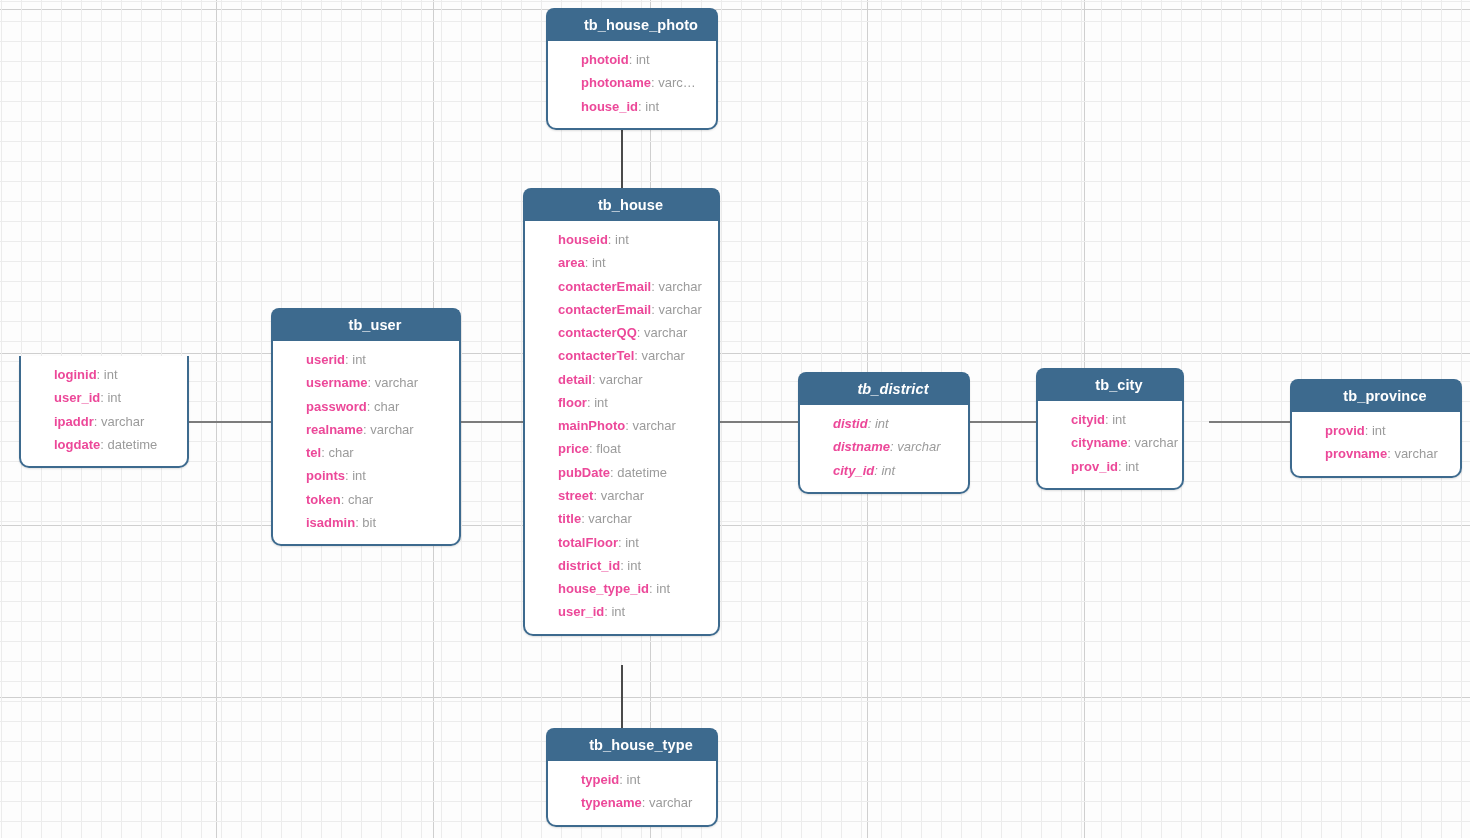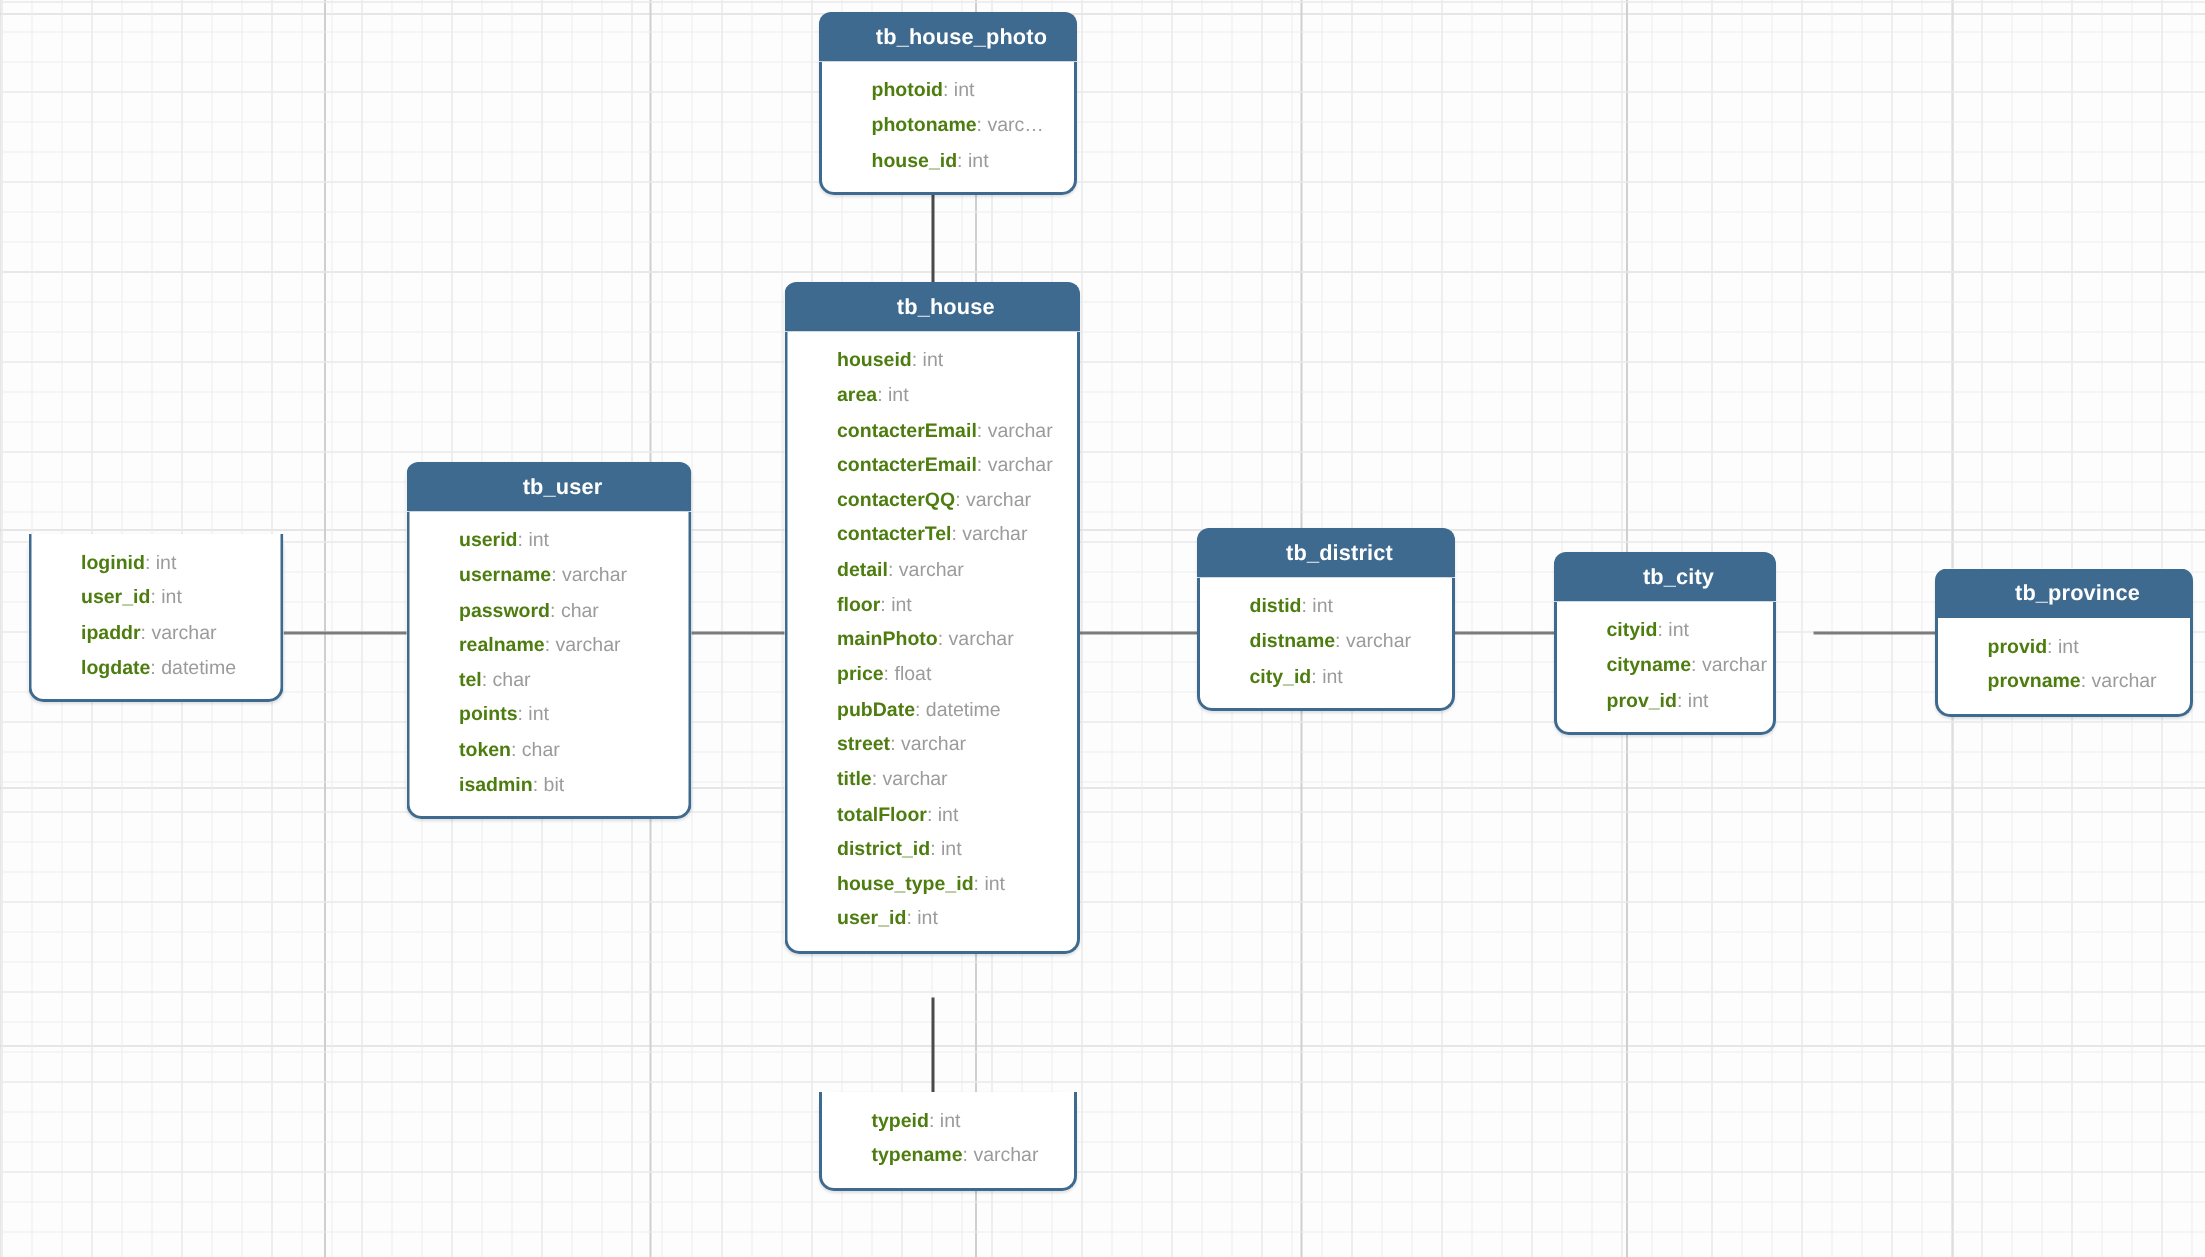--- a/index.html
+++ b/index.html
@@ -84,21 +84,21 @@
   .field {
     font-size: 13px;
     color: #1a1a1a;
     padding: 4.1px 10px 4.1px 33px;
     white-space: nowrap;
     overflow: hidden;
     line-height: 1.16;
   }
   .field .fname {
     font-weight: bold;
-    color: #4d7c0f;
+    color: #ec4899;
   }
   .field .ftype {
     color: #9b9b9b;
     font-weight: normal;
   }
 </style>
 </head>
 <body>
 
 <div id="canvas">
@@ -153,21 +153,21 @@
       </div>
     </div>
     <div class="table" style="left: 19px; top: 356px; width: 170px;">
       <div class="table-body">
         <div class="field"><span class="fname">loginid</span><span class="ftype">: </span><span class="ftype">int</span></div>
         <div class="field"><span class="fname">user_id</span><span class="ftype">: </span><span class="ftype">int</span></div>
         <div class="field"><span class="fname">ipaddr</span><span class="ftype">: </span><span class="ftype">varchar</span></div>
         <div class="field"><span class="fname">logdate</span><span class="ftype">: </span><span class="ftype">datetime</span></div>
       </div>
     </div>
-    <div class="table" style="left: 798px; top: 352px; width: 172px;">
+    <div class="table" style="left: 798px; top: 372px; width: 172px; font-style: italic;">
       <div class="table-header">tb_district</div>
       <div class="table-body">
         <div class="field"><span class="fname">distid</span><span class="ftype">: </span><span class="ftype">int</span></div>
         <div class="field"><span class="fname">distname</span><span class="ftype">: </span><span class="ftype">varchar</span></div>
         <div class="field"><span class="fname">city_id</span><span class="ftype">: </span><span class="ftype">int</span></div>
       </div>
     </div>
     <div class="table" style="left: 1036px; top: 368px; width: 148px;">
       <div class="table-header">tb_city</div>
       <div class="table-body">
@@ -177,18 +177,19 @@
       </div>
     </div>
     <div class="table" style="left: 1290px; top: 379px; width: 172px;">
       <div class="table-header">tb_province</div>
       <div class="table-body">
         <div class="field"><span class="fname">provid</span><span class="ftype">: </span><span class="ftype">int</span></div>
         <div class="field"><span class="fname">provname</span><span class="ftype">: </span><span class="ftype">varchar</span></div>
       </div>
     </div>
     <div class="table" style="left: 546px; top: 728px; width: 172px;">
+      <div class="table-header">tb_house_type</div>
       <div class="table-body">
         <div class="field"><span class="fname">typeid</span><span class="ftype">: </span><span class="ftype">int</span></div>
         <div class="field"><span class="fname">typename</span><span class="ftype">: </span><span class="ftype">varchar</span></div>
       </div>
     </div>
   </div>
 
 </body></html>

